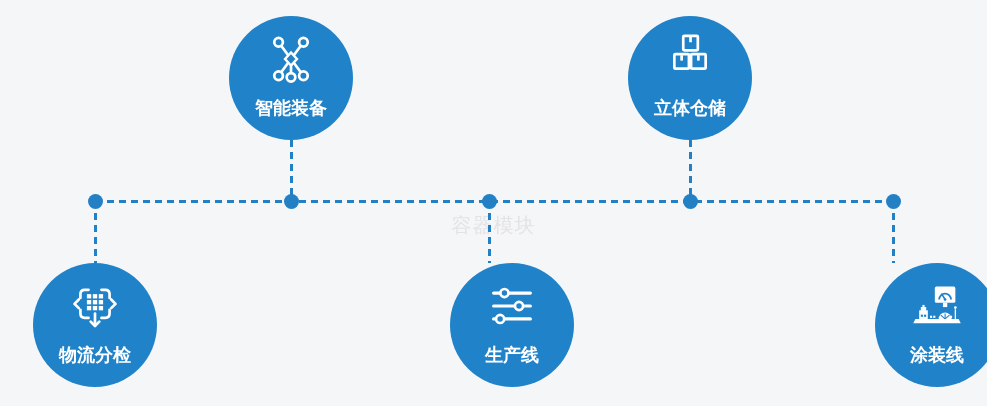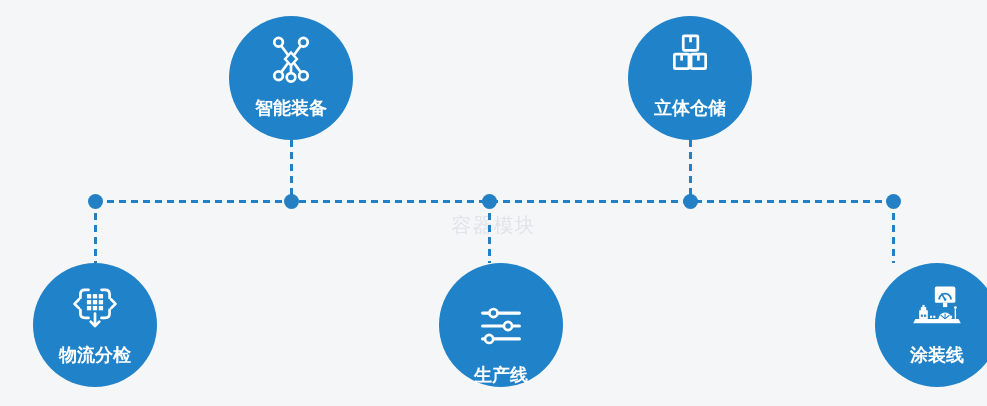--- a/index.html
+++ b/index.html
@@ -81,21 +81,21 @@
   .node .label{
     margin-top:10px;
     color:var(--label-text,#ffffff);
     font-size:18px;
     font-weight:bold;
     white-space:nowrap;
   }
   #node-smart{left:229px;top:16px;}
   #node-warehouse{left:628px;top:16px;}
   #node-logistics{left:33px;top:263px;}
-  #node-production{left:439px;top:263px;justify-content:flex-end;}
+  #node-production{left:450px;top:263px;}
   #node-painting{left:875px;top:263px;}
 
   
   svg .wstroke{stroke:#ffffff;fill:none;}
   svg .wfill{fill:#ffffff;}
   svg .bfill{fill:var(--node-fill,#2082c8);}
   svg .bstroke{stroke:var(--node-fill,#2082c8);fill:none;}
 </style>
 </head>
 <body>

